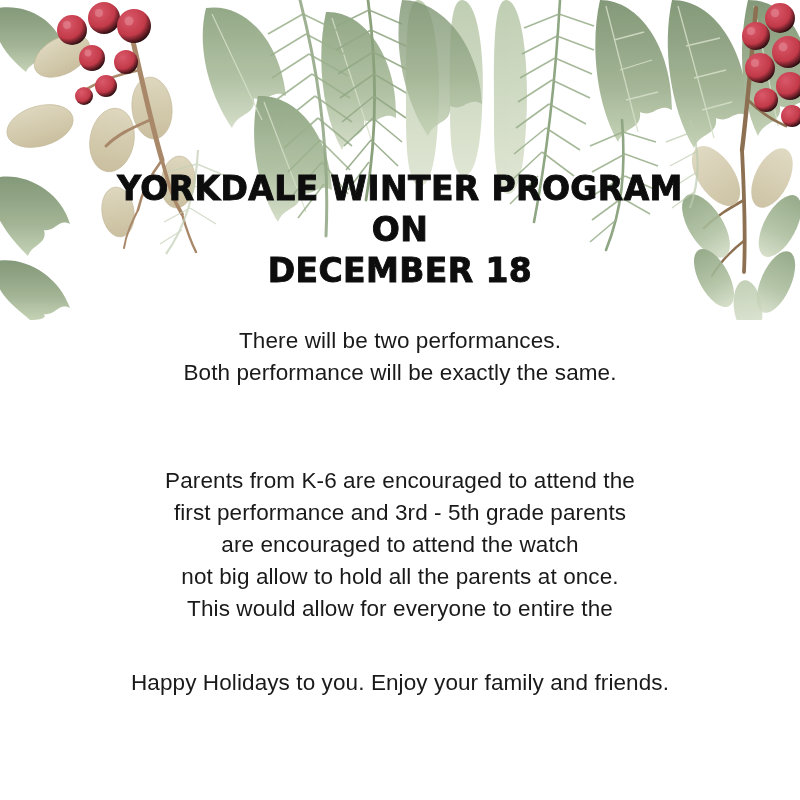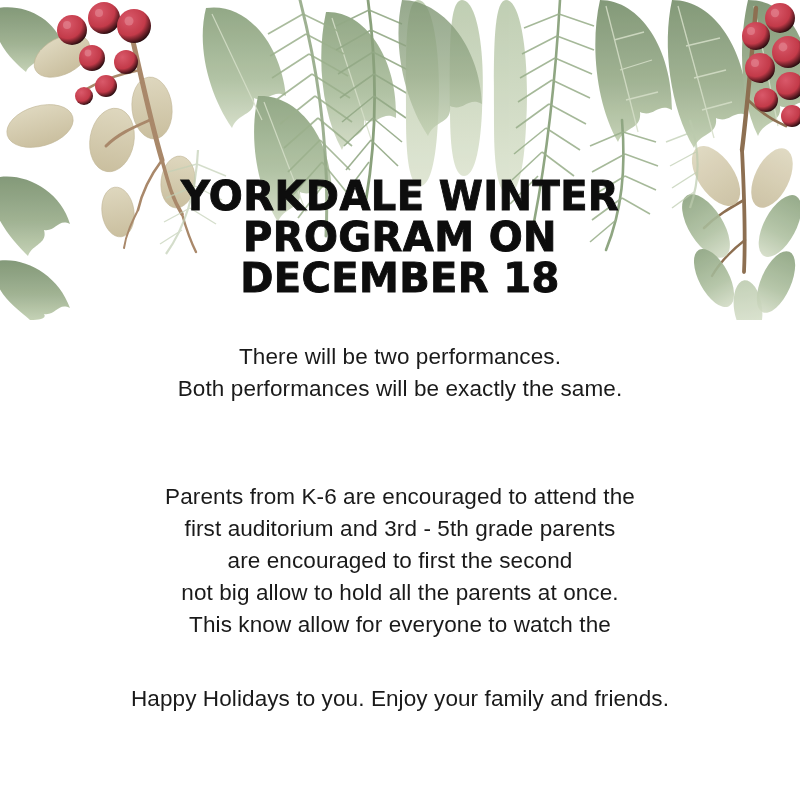--- a/index.html
+++ b/index.html
@@ -31,26 +31,26 @@
     position: absolute;
     top: 168px;
     left: 0;
     width: 800px;
     text-align: center;
   }
 
   .title {
     font-family: "DejaVu Sans", sans-serif;
     font-weight: 700;
-    font-size: 40px;
+    font-size: 33px;
     line-height: 41px;
     letter-spacing: 0.4px;
     color: #0d0d0d;
     text-transform: uppercase;
-    margin: 8px auto;
+    margin: 0 auto;
     width: 620px;
     -webkit-text-stroke: 0.9px #0d0d0d;
   }
 
   .body-block {
     margin: 0 auto;
     width: 700px;
     color: #1a1a1a;
     font-family: "Liberation Sans", sans-serif;
     font-weight: 400;
@@ -329,35 +329,35 @@
       <span class="line">YORKDALE WINTER PROGRAM ON</span>
       <span class="line">DECEMBER 18</span>
     </h1>
 
     <div style="height:26px"></div>
 
     <div class="body-block">
 
       <p class="para">
         <span class="line">There will be two performances.</span>
-        <span class="line">Both performances will be exactly the same.</span>
+        <span class="line">Both performance will be exactly the same.</span>
       </p>
 
       <div class="gap-md"></div>
 
 
       <div class="gap-md"></div>
 
 
       <p class="para">
         <span class="line">Parents from K-6 are encouraged to attend the</span>
-        <span class="line">first auditorium and 3rd - 5th grade parents</span>
-        <span class="line">are encouraged to first the second</span>
+        <span class="line">first performance and 3rd - 5th grade parents</span>
+        <span class="line">are encouraged to attend the watch</span>
         <span class="line">not big allow to hold all the parents at once.</span>
-        <span class="line">This know allow for everyone to watch the</span>
+        <span class="line">This would allow for everyone to entire the</span>
       </p>
 
       <div class="gap-lg"></div>
 
       <p class="para">
         <span class="line">Happy Holidays to you. Enjoy your family and friends.</span>
       </p>
 
     </div>
   </div>

